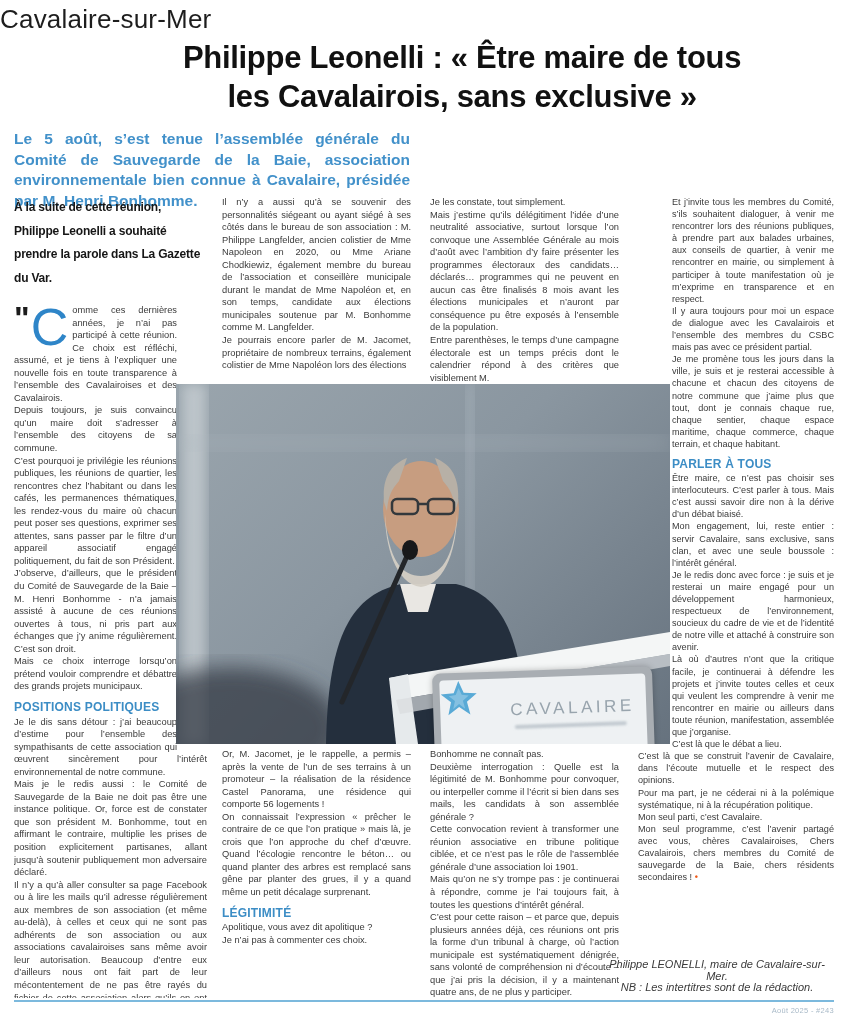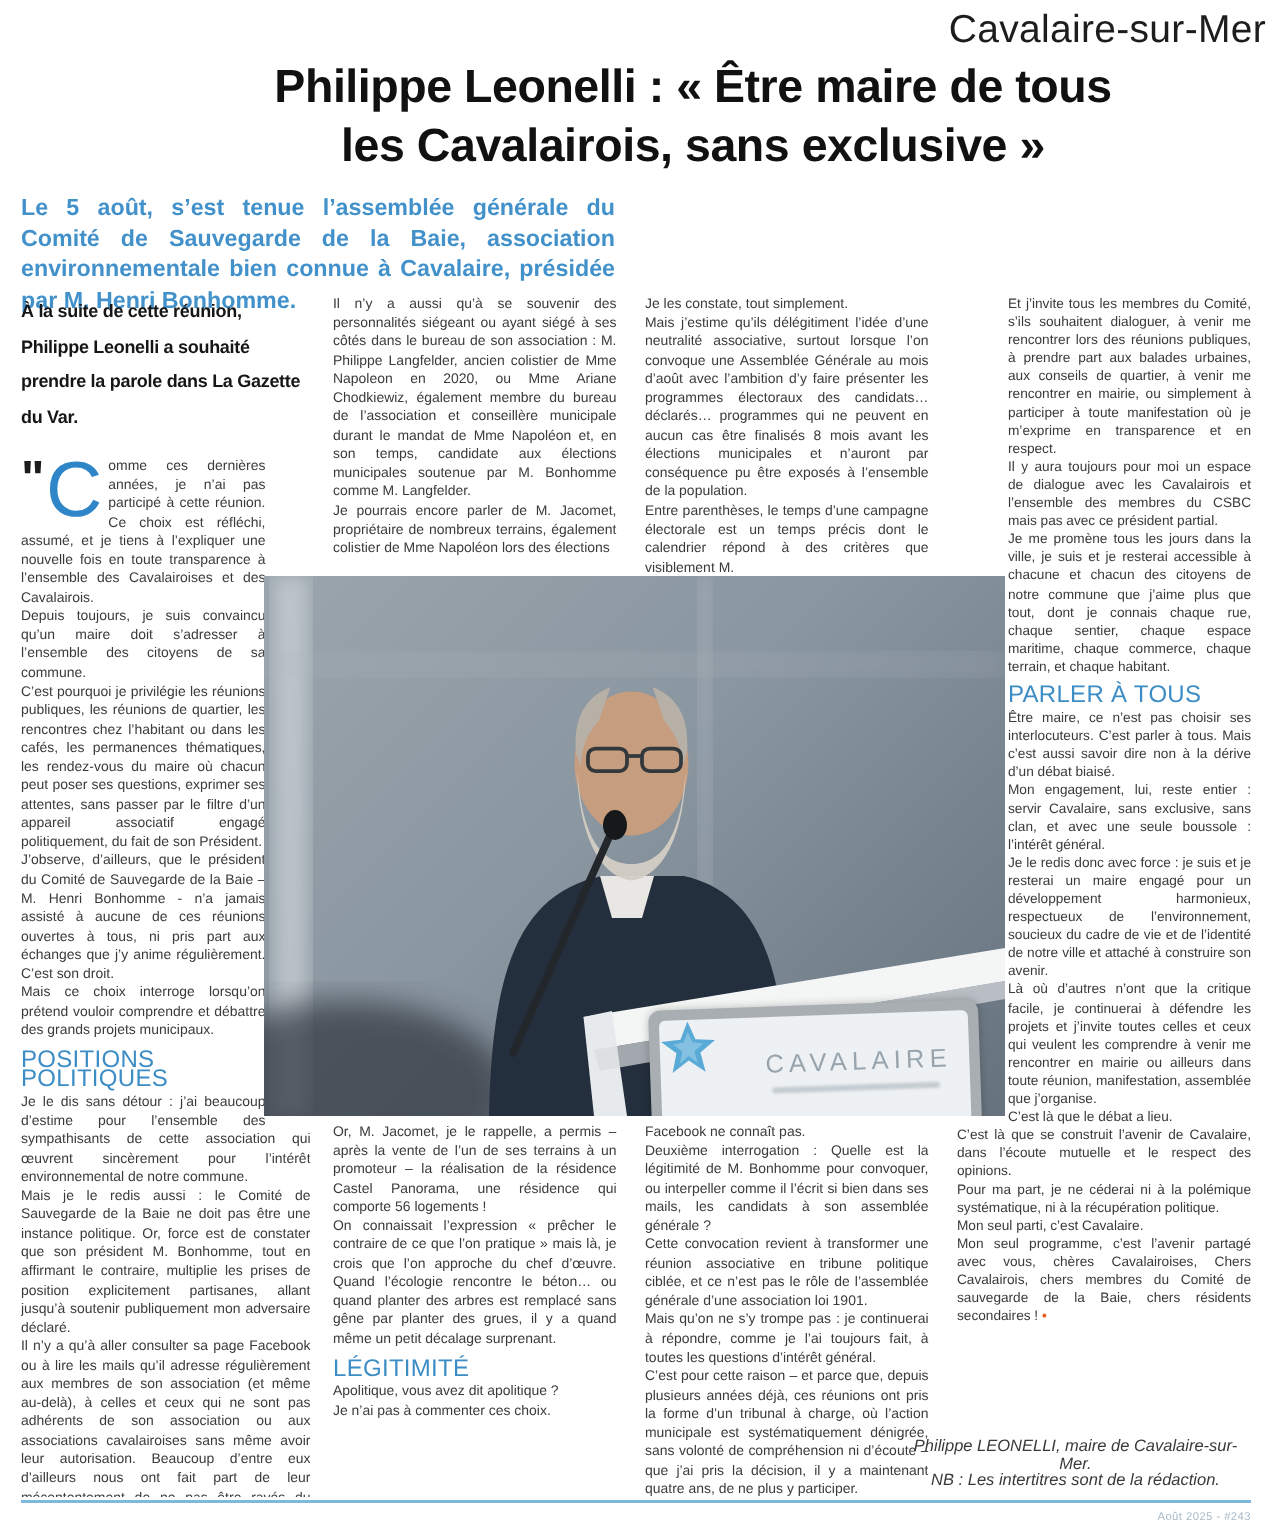--- a/index.html
+++ b/index.html
@@ -1,40 +1,40 @@
 <!DOCTYPE html>
 <html lang="fr"><head>
 <meta charset="utf-8">
 <style>
   html,body{margin:0;padding:0;background:#e8e8e8;}
   .page{position:relative;width:844px;height:1024px;background:#ffffff;margin:0 auto;
         font-family:"Liberation Sans",sans-serif;color:#333;overflow:hidden;}
   
-  .kicker{position:absolute;left:0;top:4px;width:844px;text-align:right;
+  .kicker{position:absolute;left:0;top:4px;width:844px;text-align:left;
           font-size:26px;font-weight:400;color:#1d1d1d;letter-spacing:.2px;}
   .headline{position:absolute;left:0;top:38px;width:844px;text-align:center;
             font-size:31px;font-weight:700;color:#111;line-height:39px;
             letter-spacing:-.3px;white-space:pre-line;}
   
   .lede{position:absolute;left:14px;top:129px;width:396px;
         font-size:15.5px;font-weight:700;color:#4291ca;line-height:20.5px;
         text-align:justify;}
   
   .col{position:absolute;font-size:9.3px;line-height:12.55px;text-align:justify;
        color:#3a3a3a;overflow:hidden;}
   .col p{margin:0;}
   .col1{left:14px;top:196px;width:193px;height:802px;}
   .col2top{left:222px;top:196px;width:189px;height:189px;}
   .col3top{left:430px;top:196px;width:189px;height:189px;}
   .col2bot{left:222px;top:748px;width:189px;height:250px;}
   .col3bot{left:430px;top:748px;width:189px;height:250px;}
   .col4{left:638px;top:196px;width:196px;height:762px;line-height:12.1px;font-size:9.1px;}
   .intro{margin:0 0 14px 0;font-size:12px;line-height:23.5px;font-weight:700;
          color:#161616;text-align:left;letter-spacing:-.2px;}
-  .sechead{margin:8px 0 2px 0;font-size:16px;font-weight:400;color:#3c8dc5;
+  .sechead{margin:8px 0 2px 0;font-size:12px;font-weight:700;color:#3c8dc5;
            text-align:left;letter-spacing:.2px;}
   .q{float:left;font-size:33px;font-weight:700;color:#1c1c1c;line-height:26px;
      margin:2px 1px 0 0;}
   .dc{float:left;font-size:52px;font-weight:400;color:#2e85c8;line-height:42px;
       margin:2px 4px 0 0;}
   .notch-r{float:right;width:30px;height:360px;margin-top:80px;}
   .notch-l{float:left;width:34px;height:352px;margin-top:194px;}
   .endmark{color:#ef5a18;font-weight:700;}
   
   .sig{position:absolute;left:600px;top:959px;width:234px;text-align:center;
@@ -94,21 +94,21 @@
 
   <div class="col col2bot">
     <p>Or, M. Jacomet, je le rappelle, a permis – après la vente de l’un de ses terrains à un promoteur – la réalisation de la résidence Castel Panorama, une résidence qui comporte 56 logements !</p>
     <p>On connaissait l’expression « prêcher le contraire de ce que l’on pratique » mais là, je crois que l’on approche du chef d’œuvre. Quand l’écologie rencontre le béton… ou quand planter des arbres est remplacé sans gêne par planter des grues, il y a quand même un petit décalage surprenant.</p>
     <h3 class="sechead">LÉGITIMITÉ</h3>
     <p>Apolitique, vous avez dit apolitique ?</p>
     <p>Je n’ai pas à commenter ces choix.</p>
   </div>
 
   <div class="col col3bot">
-    <p>Facebook ne connaît pas.</p>
+    <p>Bonhomme ne connaît pas.</p>
     <p>Deuxième interrogation : Quelle est la légitimité de M. Bonhomme pour convoquer, ou interpeller comme il l’écrit si bien dans ses mails, les candidats à son assemblée générale ?</p>
     <p>Cette convocation revient à transformer une réunion associative en tribune politique ciblée, et ce n’est pas le rôle de l’assemblée générale d’une association loi 1901.</p>
     <p>Mais qu’on ne s’y trompe pas : je continuerai à répondre, comme je l’ai toujours fait, à toutes les questions d’intérêt général.</p>
     <p>C’est pour cette raison – et parce que, depuis plusieurs années déjà, ces réunions ont pris la forme d’un tribunal à charge, où l’action municipale est systématiquement dénigrée, sans volonté de compréhension ni d’écoute – que j’ai pris la décision, il y a maintenant quatre ans, de ne plus y participer.</p>
   </div>
 
   <div class="col col4">
     <div class="notch-l"></div>
     <p>Et j’invite tous les membres du Comité, s’ils souhaitent dialoguer, à venir me rencontrer lors des réunions publiques, à prendre part aux balades urbaines, aux conseils de quartier, à venir me rencontrer en mairie, ou simplement à participer à toute manifestation où je m’exprime en transparence et en respect.</p>
     <p>Il y aura toujours pour moi un espace de dialogue avec les Cavalairois et l’ensemble des membres du CSBC mais pas avec ce président partial.</p>

